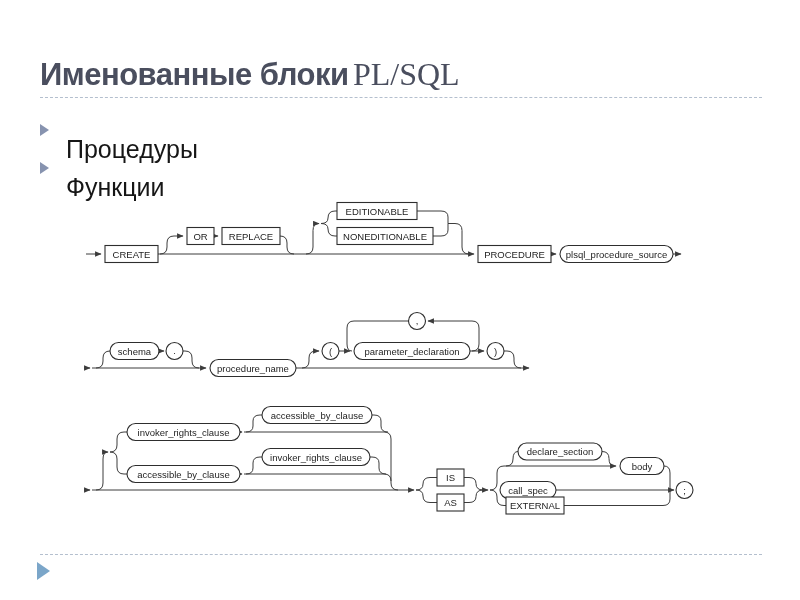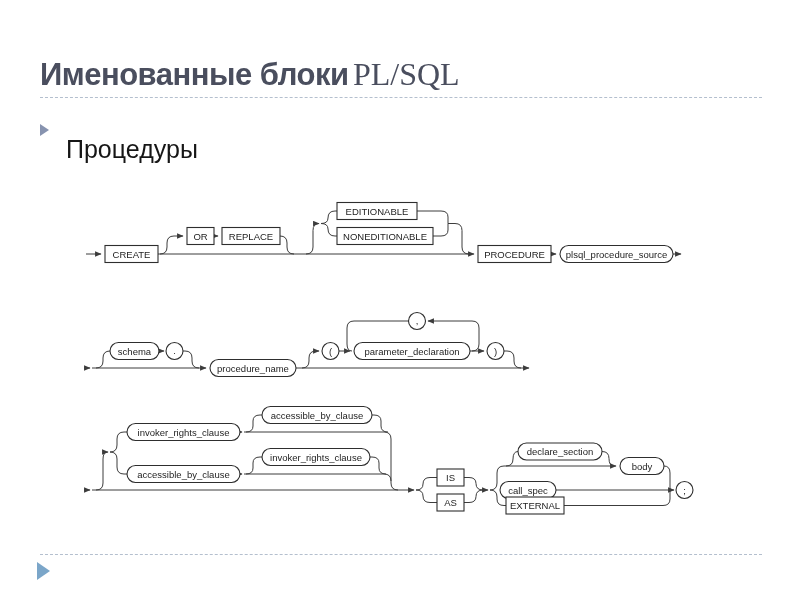--- a/index.html
+++ b/index.html
@@ -30,20 +30,24 @@
 <div class="slide-title">
   <span class="title-main">Именованные блоки</span>
   <span class="title-accent">PL/SQL</span>
 </div>
 <div class="title-divider"></div>
 
 <div class="bullets">
   <div class="bullet">
     <span class="bullet-marker"></span>
     <span class="bullet-label">Процедуры</span>
+  </div>
+  <div class="bullet">
+    <span class="bullet-marker"></span>
+    <span class="bullet-label">Функции</span>
   </div>
 </div>
 
 <div class="diagram-wrap">
 <svg width="800" height="345" viewBox="0 0 800 345">
   <defs>
     <marker id="arr" viewBox="0 0 6 5" refX="5.5" refY="2.5" markerWidth="6.5" markerHeight="5.5" orient="auto-start-reverse">
       <path d="M0,0 L6,2.5 L0,5 Z" fill="#3c3c3c"></path>
     </marker>
   </defs>

